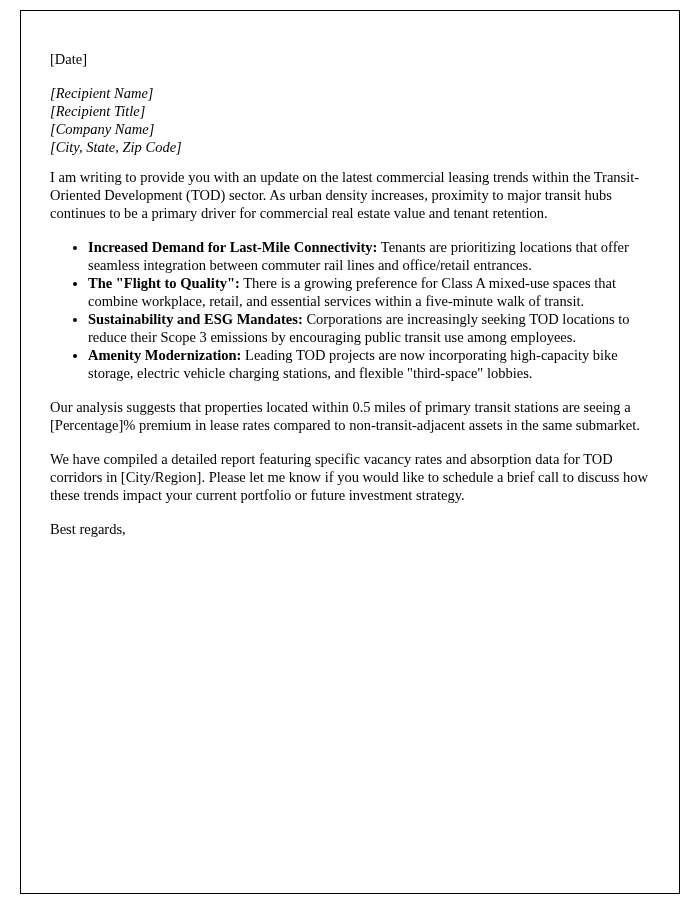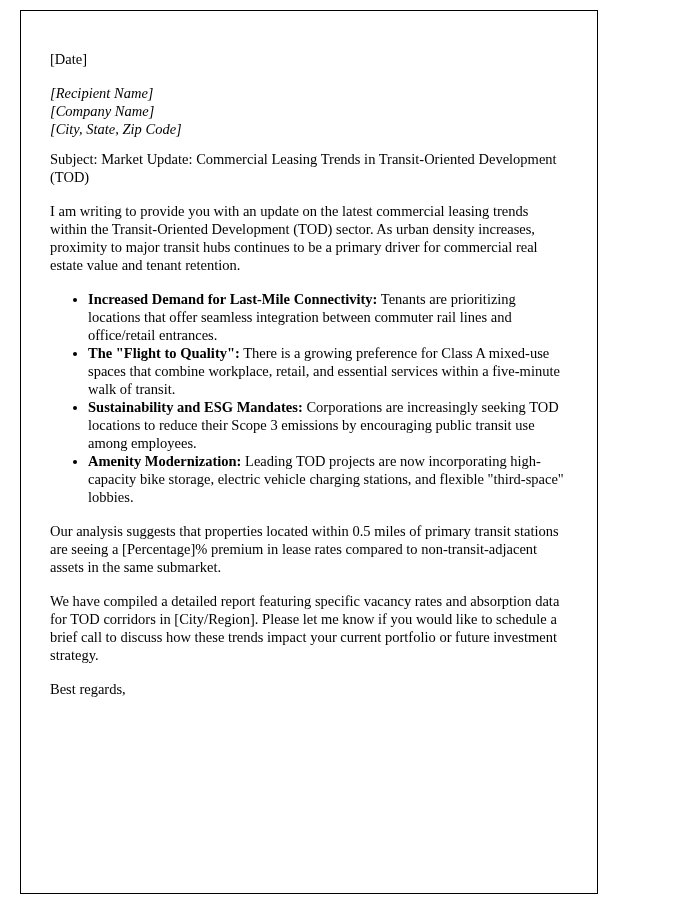--- a/index.html
+++ b/index.html
@@ -12,21 +12,21 @@
     height: 900px;
     position: relative;
     font-family: "Liberation Serif", serif;
     color: #000000;
     overflow: hidden;
   }
   .sheet {
     position: absolute;
     left: 20px;
     top: 10px;
-    width: 578px;
+    width: 660px;
     height: 884px;
     border: 1px solid #000000;
     box-sizing: border-box;
     padding: 39px 30px 0 29px;
     overflow: hidden;
     background: #ffffff;
   }
   .doc {
     font-size: 14.5px;
     line-height: 18px;
@@ -57,25 +57,25 @@
 </head>
 <body>
 
 <div class="sheet">
   <div class="doc">
 
     <p>[Date]</p>
 
     <div class="block-gap">
       <div class="addr-line">[Recipient Name]</div>
+      <div class="addr-line">[Recipient Title]</div>
       <div class="addr-line">[Company Name]</div>
       <div class="addr-line">[City, State, Zip Code]</div>
     </div>
 
-    <p>Subject: Market Update: Commercial Leasing Trends in Transit-Oriented Development (TOD)</p>
 
 
     <p>I am writing to provide you with an update on the latest commercial leasing trends within the Transit-Oriented Development (TOD) sector. As urban density increases, proximity to major transit hubs continues to be a primary driver for commercial real estate value and tenant retention.</p>
 
 
     <ul class="bullets">
       <li><strong>Increased Demand for Last-Mile Connectivity:</strong><span> Tenants are prioritizing locations that offer seamless integration between commuter rail lines and office/retail entrances.</span></li>
       <li><strong>The "Flight to Quality":</strong><span> There is a growing preference for Class A mixed-use spaces that combine workplace, retail, and essential services within a five-minute walk of transit.</span></li>
       <li><strong>Sustainability and ESG Mandates:</strong><span> Corporations are increasingly seeking TOD locations to reduce their Scope 3 emissions by encouraging public transit use among employees.</span></li>
       <li><strong>Amenity Modernization:</strong><span> Leading TOD projects are now incorporating high-capacity bike storage, electric vehicle charging stations, and flexible "third-space" lobbies.</span></li>

